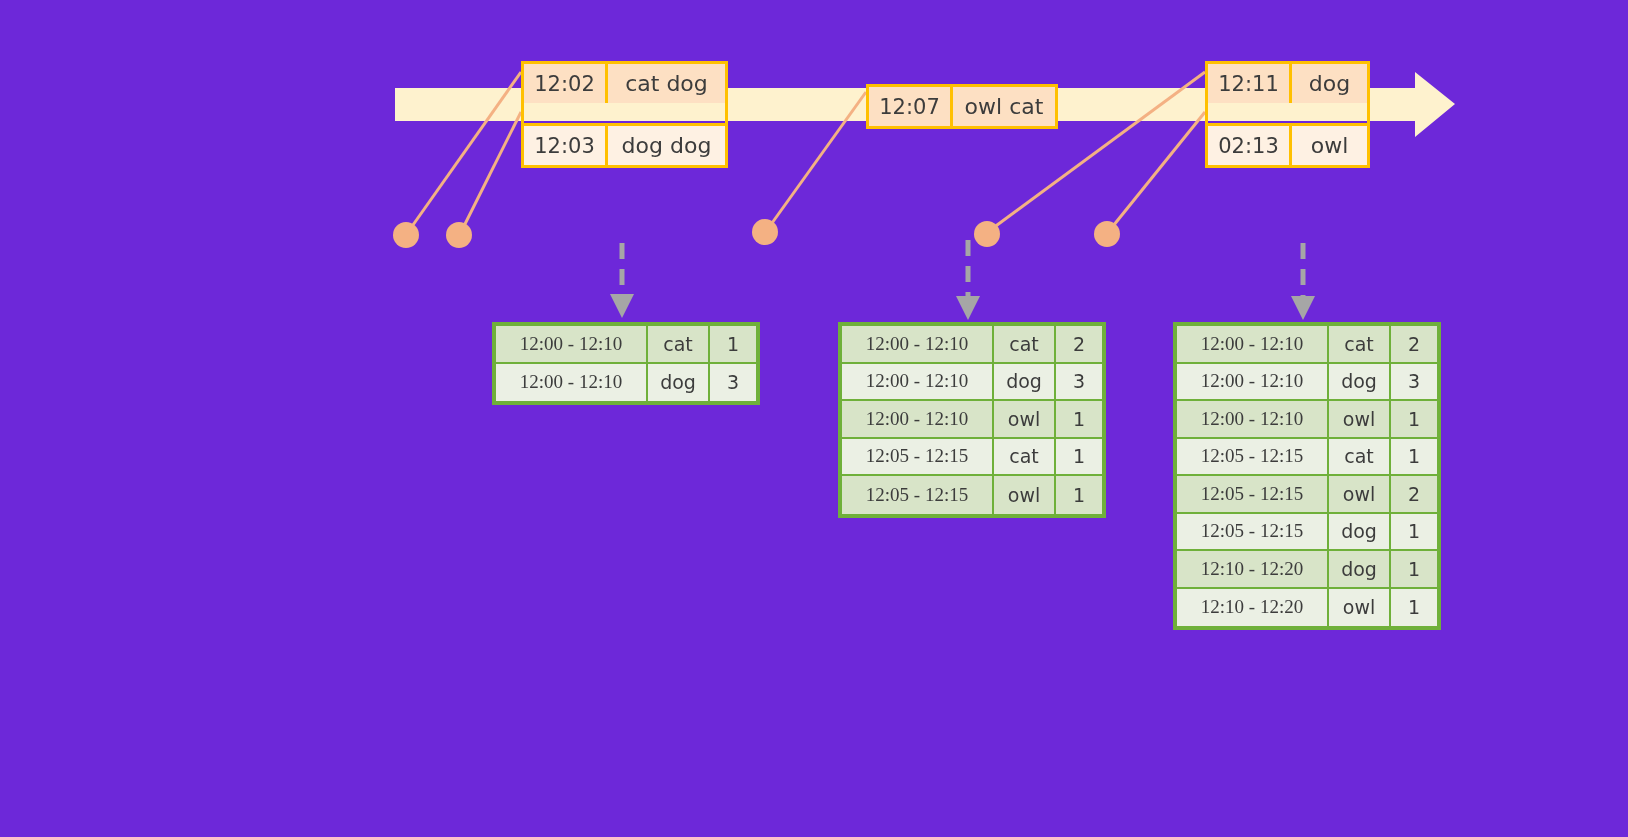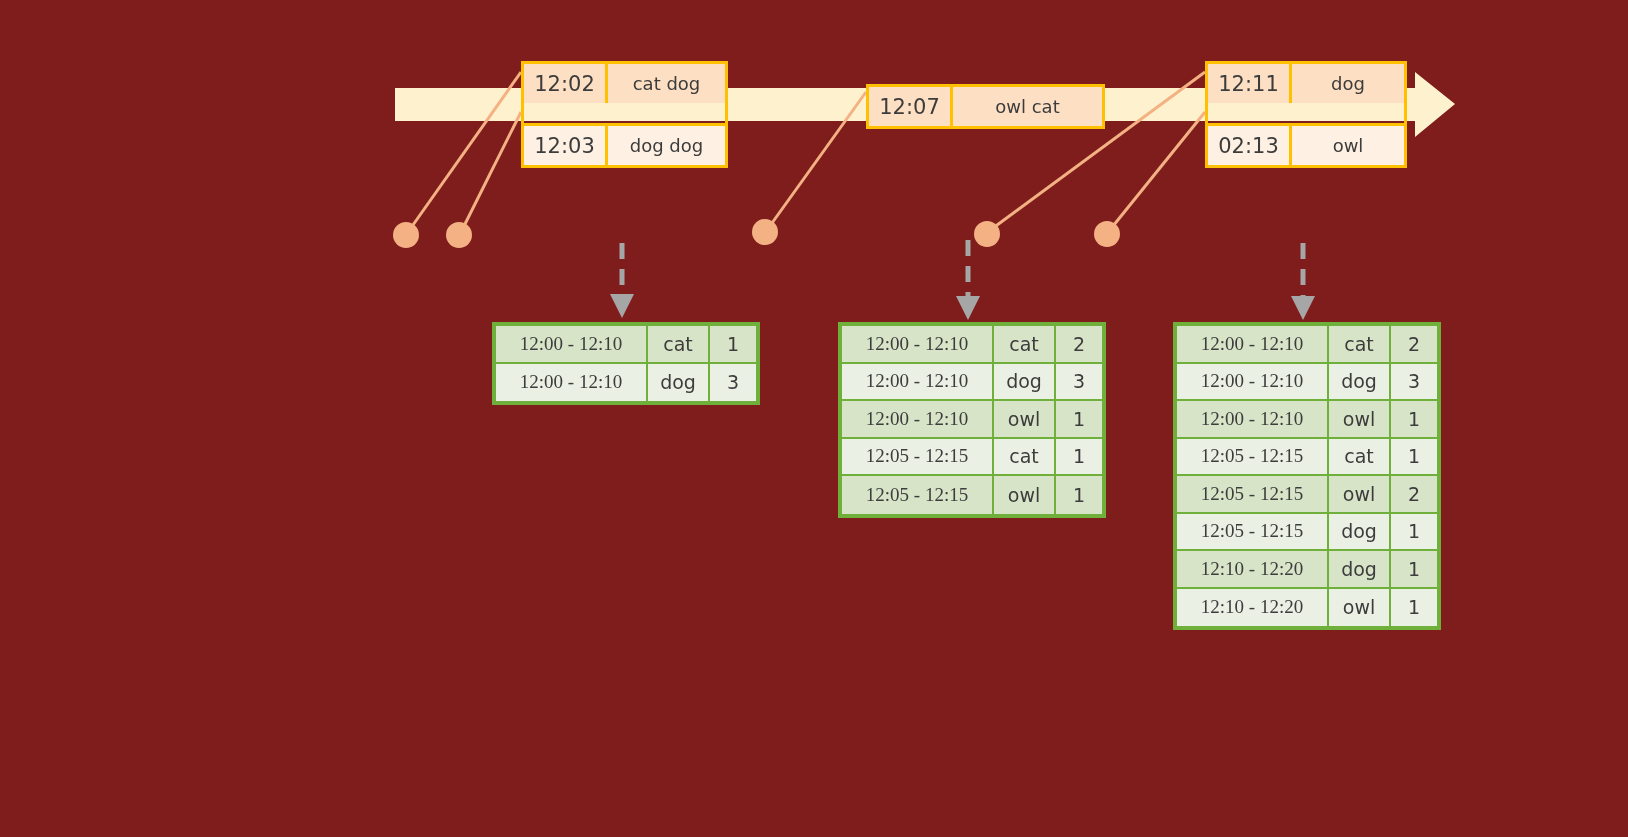--- a/index.html
+++ b/index.html
@@ -7,21 +7,21 @@
     padding: 0;
     background: #000000;
   }
   body {
     font-family: "DejaVu Sans", sans-serif;
   }
   #stage {
     position: relative;
     width: 1628px;
     height: 837px;
-    background: #7f1d1d;
+    background: #6d28d9;
     overflow: hidden;
   }
 
   
   #timeline-svg {
     position: absolute;
     left: 0;
     top: 0;
     width: 1628px;
     height: 837px;
@@ -54,21 +54,21 @@
     justify-content: center;
     font-size: 21px;
     color: #3c3c3c;
     box-sizing: border-box;
   }
   .event-payload {
     flex: 1;
     display: flex;
     align-items: center;
     justify-content: center;
-    font-size: 18px;
+    font-size: 22px;
     color: #3c3c3c;
     box-sizing: border-box;
   }
 
   
   .result-table {
     position: absolute;
     border: 4px solid #6FB03A;
     box-sizing: border-box;
     z-index: 4;
@@ -137,28 +137,28 @@
     <div class="event-row shade-dark">
       <div class="event-time">12:02</div>
       <div class="event-payload">cat dog</div>
     </div>
     <div class="event-row shade-light">
       <div class="event-time">12:03</div>
       <div class="event-payload">dog dog</div>
     </div>
   </div>
 
-  <div class="event-box" id="event-group-2" style="left:866px; top:84px; width:239px;">
+  <div class="event-box" id="event-group-2" style="left:866px; top:84px; width:192px;">
     <div class="event-row shade-dark">
       <div class="event-time">12:07</div>
       <div class="event-payload">owl cat</div>
     </div>
   </div>
 
-  <div class="event-box" id="event-group-3" style="left:1205px; top:61px; width:202px;">
+  <div class="event-box" id="event-group-3" style="left:1205px; top:61px; width:165px;">
     <div class="event-row shade-dark">
       <div class="event-time">12:11</div>
       <div class="event-payload">dog</div>
     </div>
     <div class="event-row shade-light">
       <div class="event-time">02:13</div>
       <div class="event-payload">owl</div>
     </div>
   </div>
 

